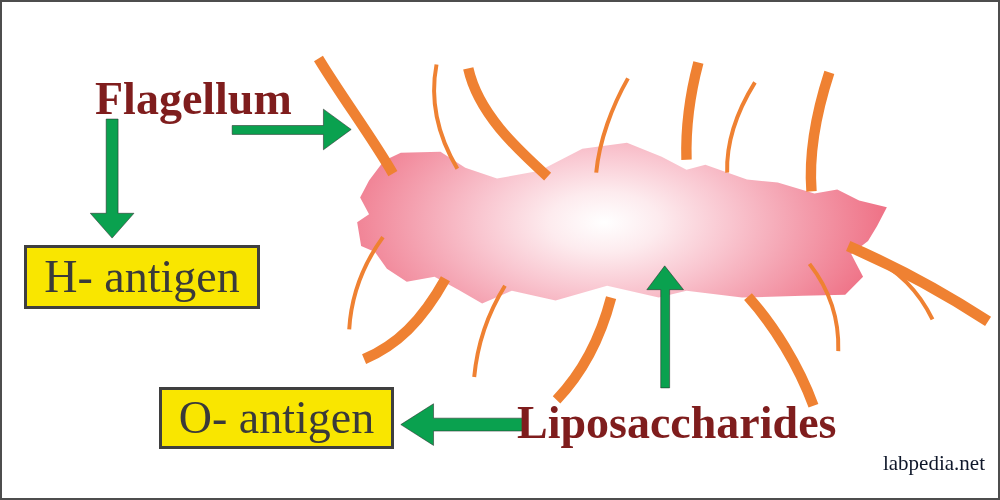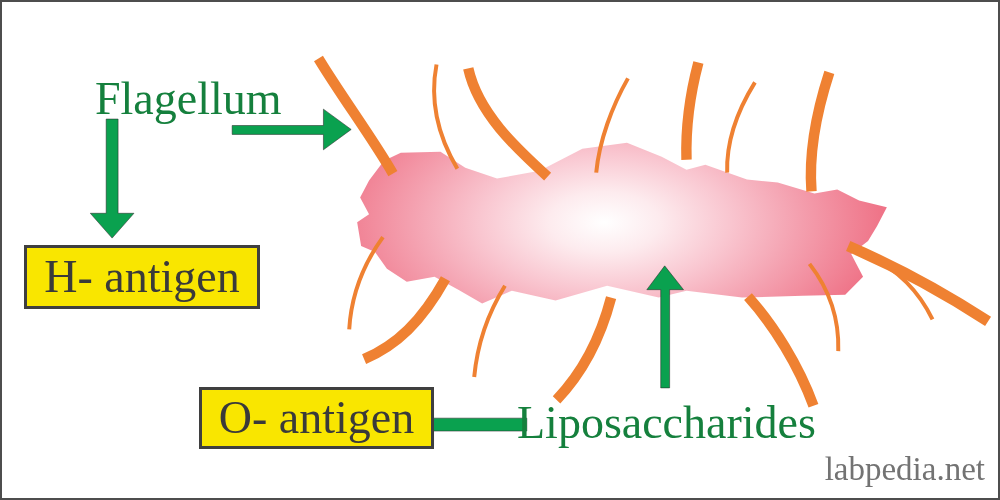--- a/index.html
+++ b/index.html
@@ -8,40 +8,41 @@
     width:1000px;height:500px;
     box-sizing:border-box;
     border:2px solid #4d4d4d;
     background:#ffffff;
     overflow:hidden;
     font-family:"Liberation Serif","DejaVu Serif",serif;
   }
   .diagram-svg{position:absolute;left:0;top:0;width:100%;height:100%;}
   .label{
     position:absolute;
-    color:#15803d;
+    color:#7f1d1d;
     font-size:46px;
     line-height:1;
     white-space:nowrap;
+    font-weight:bold;
   }
   .flagellum-label{left:93px;top:74px;}
   .lipo-label{left:515px;top:398px;}
   .antigen-box{
     position:absolute;
     box-sizing:border-box;
     background:#f9e600;
     border:3px solid #3f3f3f;
     display:flex;align-items:center;justify-content:center;
     color:#3a3a3a;font-size:46px;line-height:1;white-space:nowrap;
   }
   .h-box{left:22px;top:243px;width:236px;height:64px;}
-  .o-box{left:157px;top:385px;width:235px;height:62px;margin-left:40px;}
+  .o-box{left:157px;top:385px;width:235px;height:62px;}
   .watermark{
     position:absolute;right:13px;top:451px;
-    color:#737373;font-size:33px;line-height:1;white-space:nowrap;
+    color:#0f172a;font-size:21px;line-height:1;white-space:nowrap;
   }
 </style>
 </head>
 <body>
 
 <div class="canvas">
 
   <svg class="diagram-svg" viewBox="0 0 1000 500">
     <defs>
       <radialGradient id="bodyGrad" gradientUnits="userSpaceOnUse" cx="605" cy="222" r="280" gradientTransform="translate(605,222) scale(1,0.55) translate(-605,-222)">

